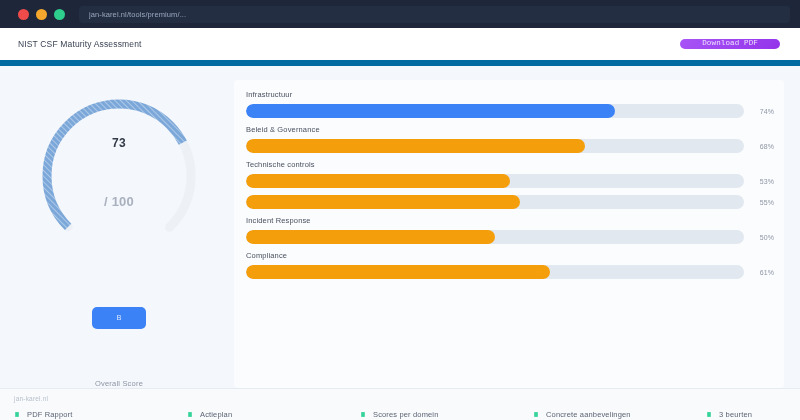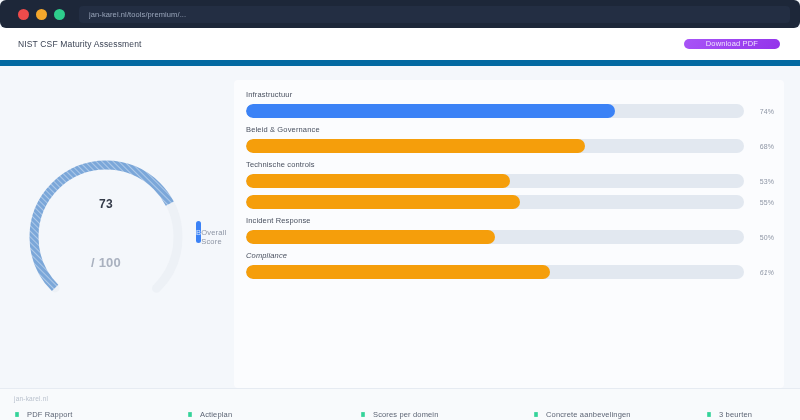--- a/index.html
+++ b/index.html
@@ -16,21 +16,20 @@
   }
 
   
   .browser-chrome {
     height: 28px;
     background: #1d2739;
     display: flex;
     align-items: center;
     padding: 0 10px;
     box-sizing: border-box;
-    border-radius: 6px;
   }
   .traffic-lights {
     display: flex;
     align-items: center;
     gap: 7px;
     padding-left: 8px;
     padding-right: 14px;
   }
   .dot {
     width: 11px;
@@ -78,40 +77,42 @@
   .download-btn {
     background: linear-gradient(135deg, #a855f7 0%, #9333ea 100%);
     color: #efe2fd;
     font-size: 7.5px;
     border: none;
     border-radius: 5px;
     padding: 1px 22px;
     letter-spacing: .15px;
     cursor: pointer;
     line-height: 1;
+    font-family: Liberation Mono, monospace;
   }
 
   
   .main {
     display: flex;
     padding: 14px 16px 0 16px;
     box-sizing: border-box;
     height: 322px;
     gap: 12px;
   }
 
   
   .gauge-panel {
     width: 206px;
     flex: 0 0 206px;
     display: flex;
-    flex-direction: row;
+    flex-direction: column;
     align-items: center;
     padding-top: 6px;
     box-sizing: border-box;
+    justify-content: space-between;
   }
   .gauge-wrap {
     position: relative;
     width: 180px;
     height: 180px;
   }
   .gauge-wrap svg {
     display: block;
     width: 180px;
     height: 180px;
@@ -162,21 +163,21 @@
   .bars-card {
     flex: 1;
     background: #fbfcfe;
     border-radius: 4px;
     padding: 10px 10px 10px 12px;
     box-sizing: border-box;
   }
   .bar-row {
     margin-bottom: 7px;
   }
-  .bar-row:last-child { margin-bottom: 0; font-style: italic; }
+  .bar-row:last-child { margin-bottom: 0; }
   .bar-label {
     font-size: 7.5px;
     color: #49505f;
     letter-spacing: .15px;
     margin-bottom: 5px;
   }
   .bar-line {
     display: flex;
     align-items: center;
     gap: 8px;

